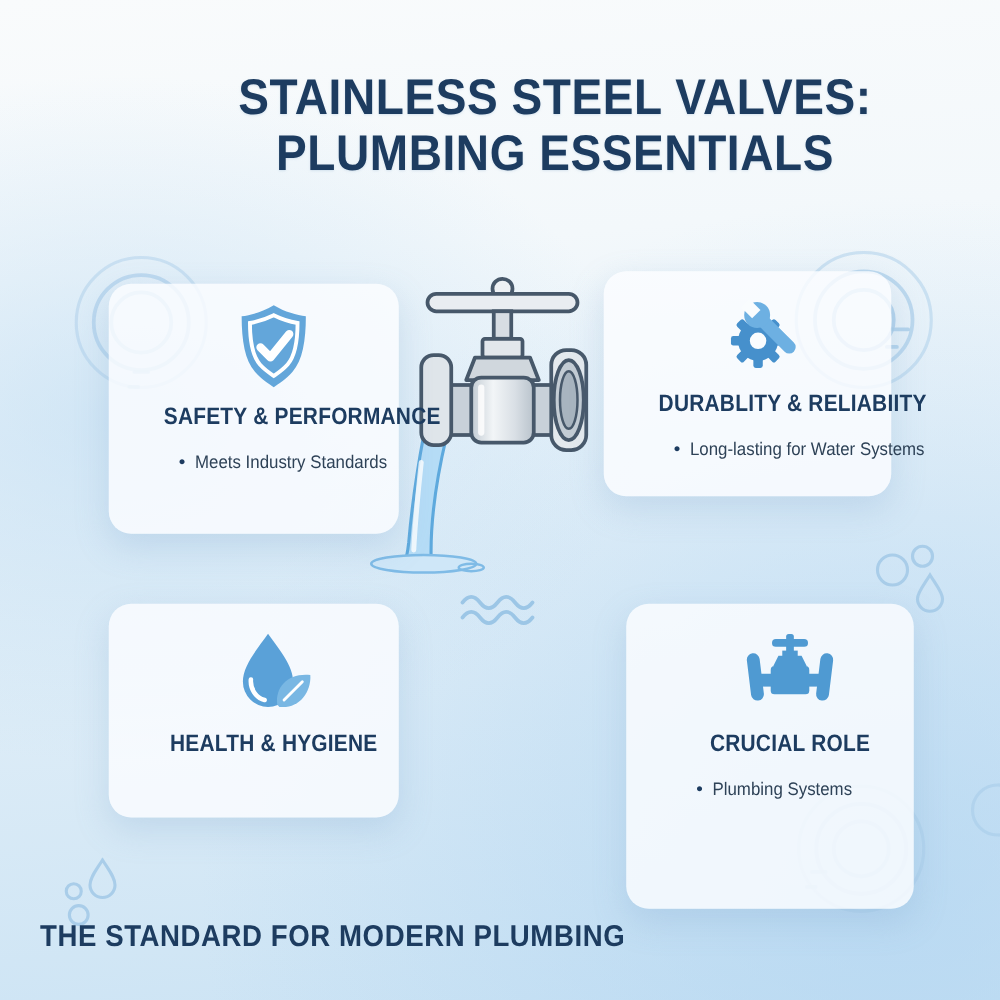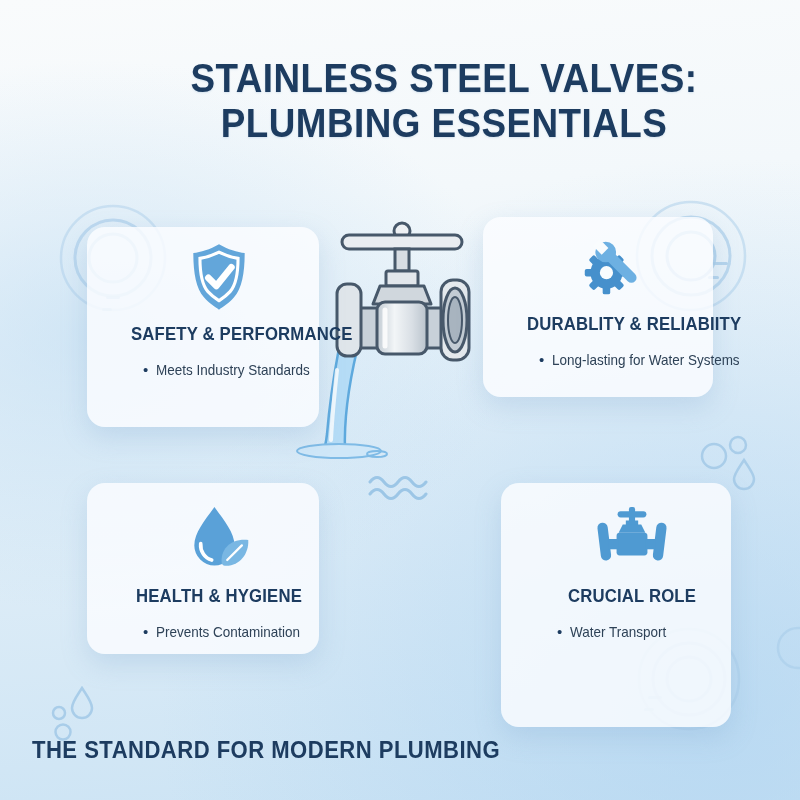--- a/index.html
+++ b/index.html
@@ -178,23 +178,20 @@
     <div class="icon-wrap">
       <svg width="64" height="72" viewBox="0 0 70 78">
         <path d="M30,4 C40,18 52,32 52,46 A22,22 0 1 1 8,46 C8,32 20,18 30,4 Z" fill="#5aa1d8"></path>
         <path d="M15,44 A16,17 0 0 0 27,62" fill="none" stroke="#ffffff" stroke-width="4" stroke-linecap="round"></path>
         <path d="M38,66 C36,50 48,38 67,40 C68,56 56,70 40,68 Z" fill="#79b7e3"></path>
         <path d="M44,62 L60,46" fill="none" stroke="#ffffff" stroke-width="2.5" stroke-linecap="round"></path>
       </svg>
     </div>
     <h2>HEALTH &amp; HYGIENE</h2>
     <ul>
-      <li>
-          <span>Prevents Contamination</span>
-        </li>
     </ul>
   </div>
 
   <div class="card c4">
     <div class="icon-wrap">
       <svg width="72" height="64" viewBox="0 0 70 62">
         <g fill="#4f9ad2">
           <rect x="32" y="0" width="6" height="16" rx="2"></rect>
           <rect x="21" y="4" width="28" height="6" rx="3"></rect>
           <rect x="29" y="13" width="12" height="5"></rect>
@@ -203,21 +200,21 @@
           <rect x="3" y="15" width="10" height="37" rx="5" transform="rotate(-7 8 33)"></rect>
           <rect x="57" y="15" width="10" height="37" rx="5" transform="rotate(7 62 33)"></rect>
           <rect x="12" y="31" width="10" height="10"></rect>
           <rect x="48" y="31" width="10" height="10"></rect>
         </g>
       </svg>
     </div>
     <h2>CRUCIAL ROLE</h2>
     <ul>
       <li>
-          <span>Water Transport</span>
+          <span>Plumbing Systems</span>
         </li>
     </ul>
   </div>
 
   <div class="footer">
     <div class="ftext">THE STANDARD FOR MODERN PLUMBING</div>
   </div>
 
 </div>
 

